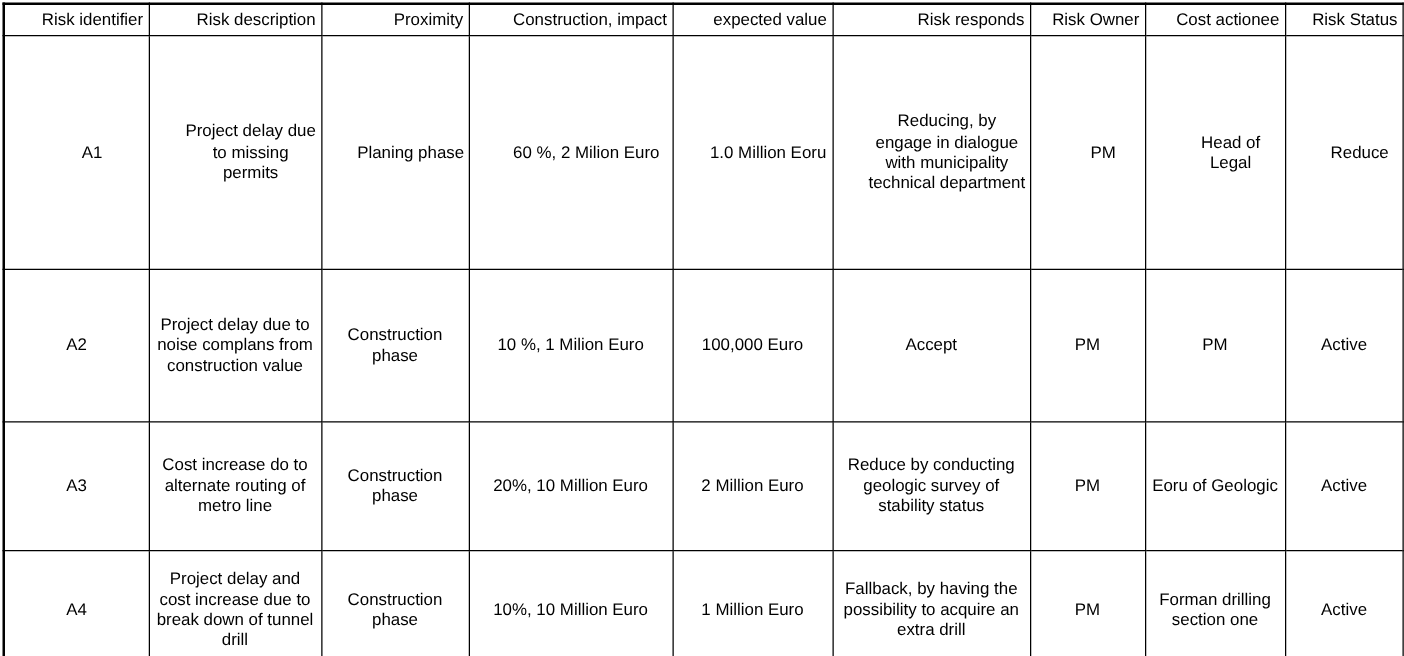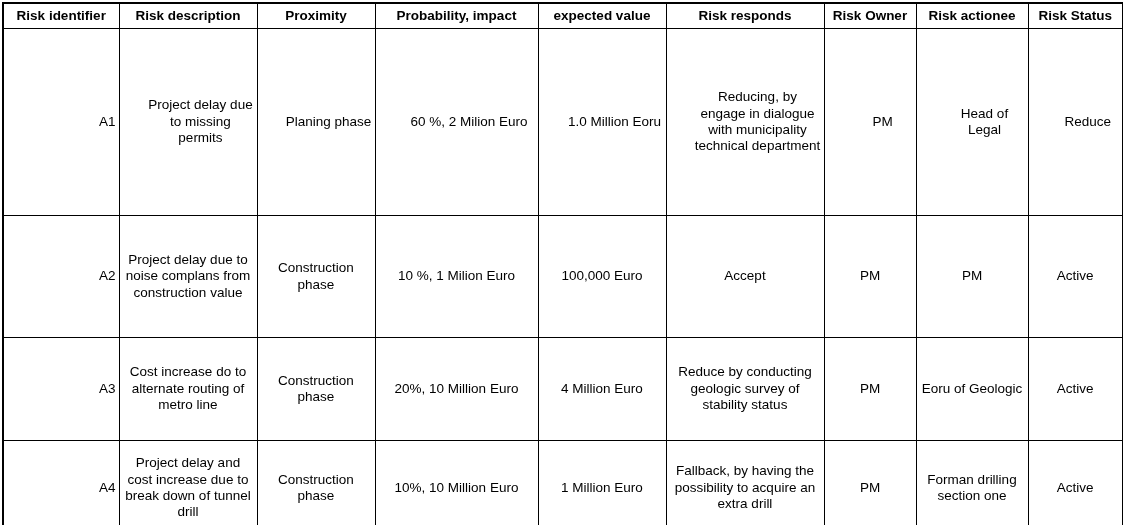--- a/index.html
+++ b/index.html
@@ -30,41 +30,41 @@
   table.risk-table th,
   table.risk-table td {
     border: 1px solid #000000;
     vertical-align: middle;
     padding: 2px 3px;
     font-size: 13.5px;
     line-height: 1.22;
     overflow: hidden;
   }
   table.risk-table thead th {
-    font-weight: bold;
-    text-align: center;
+    font-weight: normal;
+    text-align: right;
     height: 22px;
     padding: 1px 4px;
     vertical-align: middle;
     white-space: nowrap;
   }
   
   col.c-id    { width: 116px; }
   col.c-desc  { width: 138px; }
   col.c-prox  { width: 118px; }
   col.c-prob  { width: 163px; }
   col.c-ev    { width: 128px; }
   col.c-resp  { width: 158px; }
   col.c-owner { width: 92px; }
   col.c-act   { width: 112px; }
   col.c-stat  { width: 95px; }
 
   td.id-cell {
     vertical-align: bottom;
-    text-align: right;
+    text-align: center;
     padding-left: 4px;
     padding-bottom: 2px;
   }
   td.center {
     text-align: center;
   }
   tbody tr.row-a1 td { height: 182px; padding-left: 28px; }
   tbody tr.row-a2 td { height: 117px; }
   tbody tr.row-a3 td { height: 98px; }
   tbody tr.row-a4 td { height: 90px; }
@@ -88,25 +88,25 @@
       <col class="c-resp">
       <col class="c-owner">
       <col class="c-act">
       <col class="c-stat">
     </colgroup>
     <thead>
       <tr>
         <th>Risk identifier</th>
         <th>Risk description</th>
         <th>Proximity</th>
-        <th>Probability, impact</th>
+        <th>Construction, impact</th>
         <th>expected value</th>
         <th>Risk responds</th>
         <th>Risk Owner</th>
-        <th>Risk actionee</th>
+        <th>Cost actionee</th>
         <th>Risk Status</th>
       </tr>
     </thead>
     <tbody>
       <tr class="row-a1">
         <td class="id-cell">A1</td>
         <td class="center">Project delay due to missing permits</td>
         <td class="center">Planing phase</td>
         <td class="center">60 %, 2 Milion Euro</td>
         <td class="center">1.0 Million Eoru</td>
@@ -124,21 +124,21 @@
         <td class="center">Accept</td>
         <td class="center">PM</td>
         <td class="center">PM</td>
         <td class="center">Active</td>
       </tr>
       <tr class="row-a3">
         <td class="id-cell">A3</td>
         <td class="center">Cost increase do to alternate routing of metro line</td>
         <td class="center">Construction phase</td>
         <td class="center">20%, 10 Million Euro</td>
-        <td class="center">4 Million Euro</td>
+        <td class="center">2 Million Euro</td>
         <td class="center">Reduce by conducting geologic survey of stability status</td>
         <td class="center">PM</td>
         <td class="center">Eoru of Geologic</td>
         <td class="center">Active</td>
       </tr>
       <tr class="row-a4">
         <td class="id-cell">A4</td>
         <td class="center">Project delay and cost increase due to break down of tunnel drill</td>
         <td class="center">Construction phase</td>
         <td class="center">10%, 10 Million Euro</td>

